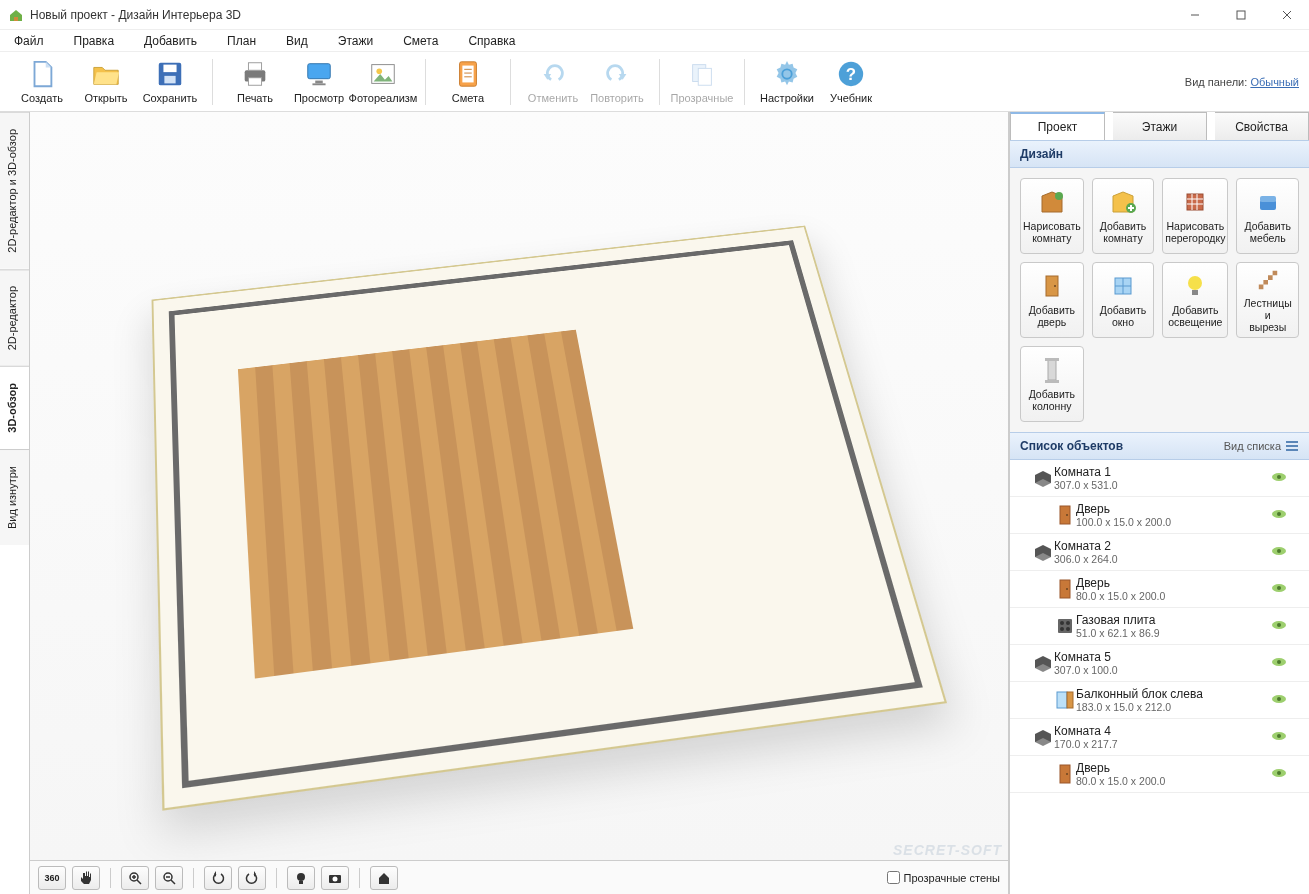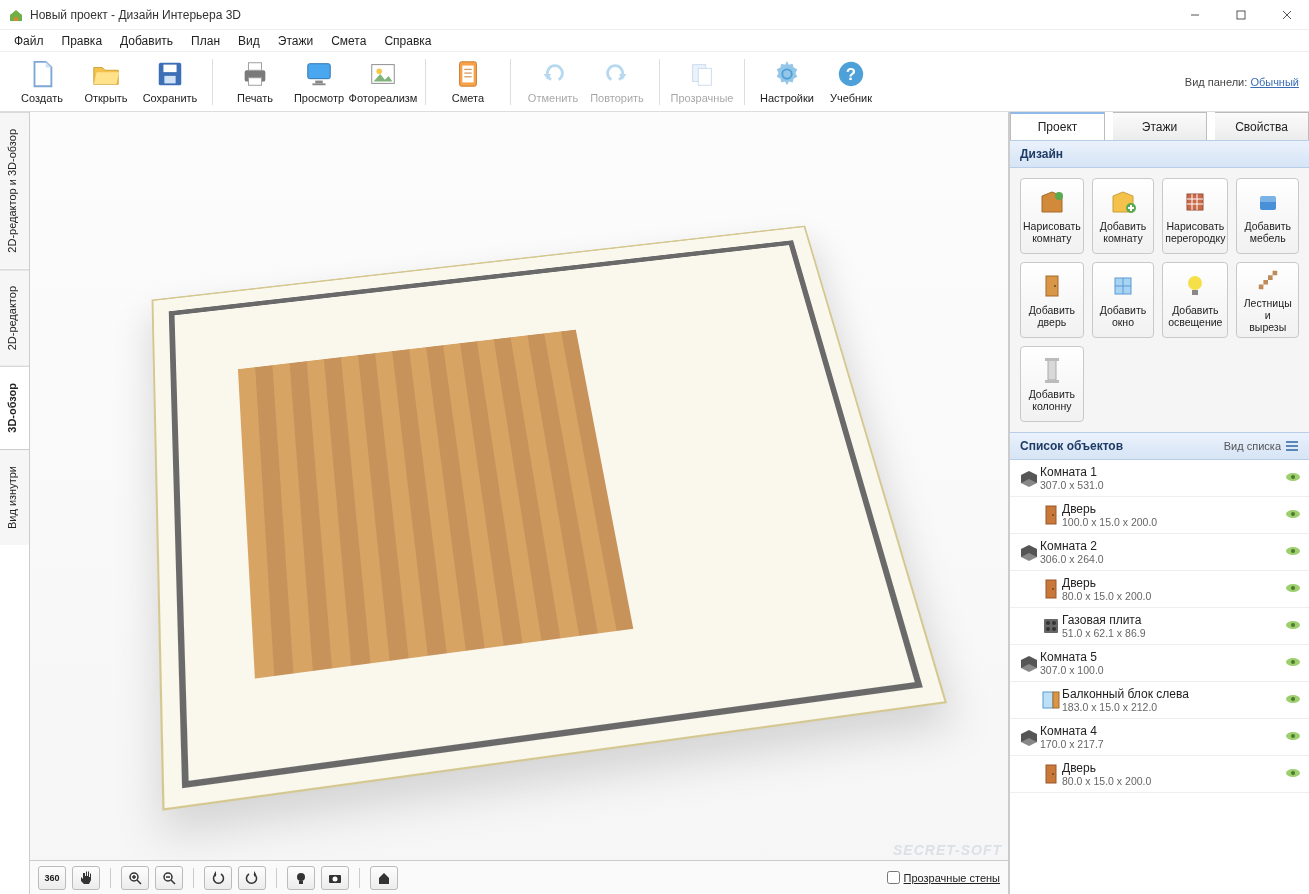--- a/index.html
+++ b/index.html
@@ -6,21 +6,21 @@
 body { background:#fff; font-size:12px; color:#222; overflow:hidden; width:1309px; height:894px; }
 
 
 .titlebar { height:30px; display:flex; align-items:center; padding:0 8px; background:#fff; border-bottom:1px solid #eee; }
 .titlebar .app-icon { width:16px; height:16px; margin-right:6px; }
 .titlebar .title { flex:1; font-size:12px; color:#333; }
 .titlebar .win-btns { display:flex; gap:18px; }
 .titlebar .win-btn { width:28px; height:20px; display:flex; align-items:center; justify-content:center; color:#666; cursor:pointer; }
 
 
-.menubar { height:22px; display:flex; align-items:center; padding:0 6px; gap:2px; border-bottom:1px solid #eee; }
+.menubar { height:22px; display:flex; align-items:center; padding:0 6px; gap:14px; border-bottom:1px solid #eee; }
 .menubar .menu-item { padding:2px 8px; cursor:pointer; }
 
 
 .toolbar { height:60px; display:flex; align-items:center; padding:4px 10px; border-bottom:1px solid #ddd; }
 .tb-group { display:flex; align-items:flex-start; }
 .tb-sep { width:1px; height:46px; background:#ddd; margin:0 10px; }
 .tb-btn { display:flex; flex-direction:column; align-items:center; justify-content:center; width:64px; cursor:pointer; padding:2px 0; }
 .tb-btn.disabled { opacity:.4; cursor:default; }
 .tb-btn .lbl { font-size:11px; color:#222; margin-top:4px; text-align:center; line-height:1; }
 .tb-btn svg { width:30px; height:30px; }
@@ -37,40 +37,40 @@
 .viewport { flex:1; position:relative; background:#fff; border-right:1px solid #ccc; display:flex; flex-direction:column; }
 .canvas { flex:1; background:linear-gradient(#fcfcfc,#f6f6f6); display:flex; align-items:center; justify-content:center; position:relative; overflow:hidden; }
 .canvas .placeholder { width:720px; height:560px; background:#faf7ed; border:2px solid #d4c890; position:relative; transform:perspective(1400px) rotateX(28deg) rotateZ(-8deg); box-shadow:0 20px 40px rgba(0,0,0,.15); }
 .canvas .placeholder::before { content:""; position:absolute; inset:16px; border:6px solid #6a6a6a; }
 .canvas .floor { position:absolute; left:12%; top:18%; width:50%; height:62%; background:repeating-linear-gradient(90deg,#d8a464,#d8a464 18px,#c8935a 18px,#c8935a 36px); }
 
 .view-toolbar { height:34px; border-top:1px solid #ccc; display:flex; align-items:center; padding:0 8px; gap:6px; background:#fafafa; }
 .vt-btn { width:28px; height:24px; border:1px solid #bbb; border-radius:3px; background:linear-gradient(#fdfdfd,#ececec); display:flex; align-items:center; justify-content:center; cursor:pointer; }
 .vt-sep { width:1px; height:20px; background:#ccc; margin:0 4px; }
 .view-toolbar .spacer { flex:1; }
-.chk { display:flex; align-items:center; gap:4px; font-size:11px;text-decoration:underline; }
+.chk { display:flex; align-items:center; gap:4px; font-size:11px; }
 
 
 .right { width:300px; display:flex; flex-direction:column; border-left:1px solid #ccc; }
 .rtabs { display:flex; height:28px;gap:8px; }
 .rtab { flex:1; border:1px solid #bcbcbc; border-bottom:none; background:linear-gradient(#fbfbfb,#ececec); display:flex; align-items:center; justify-content:center; font-size:12px; cursor:pointer; }
 .rtab.active { background:#fff; border-top:2px solid #8fb9e6; }
 .rtab + .rtab { border-left:none; }
 
 .section-header { background:linear-gradient(#eaf2fc,#d6e4f5); border-top:1px solid #b7cde8; border-bottom:1px solid #b7cde8; padding:6px 10px; font-weight:bold; font-size:12px; color:#1e3b66; display:flex; align-items:center; justify-content:space-between; }
 .section-header .mini { font-weight:normal; color:#555; font-size:11px; display:flex; align-items:center; gap:4px; }
 .mini-ico { width:14px;height:14px; }
 
 .design-grid { display:grid; grid-template-columns:repeat(4,1fr); gap:8px; padding:10px; background:#f5f5f5; }
 .d-btn { background:linear-gradient(#fff,#f1f1f1); border:1px solid #c9c9c9; border-radius:4px; height:76px; display:flex; flex-direction:column; align-items:center; justify-content:center; cursor:pointer; padding:4px 2px; }
 .d-btn svg { width:28px; height:28px; margin-bottom:4px; }
 .d-btn .dl { font-size:10.5px; text-align:center; line-height:1.15; }
 
 .obj-list { flex:1; overflow-y:auto; background:#fff; }
-.obj-row { display:flex; align-items:center; padding:5px 8px; border-bottom:1px solid #eee; gap:0; cursor:pointer; }
+.obj-row { display:flex; align-items:center; padding:5px 22px; border-bottom:1px solid #eee; gap:0; cursor:pointer; }
 .obj-row .indent { width:0; }
 .obj-row .indent.l1 { width:22px; }
 .obj-row .ico { width:22px; height:22px; display:flex; align-items:center; justify-content:center; }
 .obj-row .txt { flex:1; }
 .obj-row .name { font-size:12px; }
 .obj-row .dim { font-size:10.5px; color:#666; }
 .obj-row .eye { width:16px; color:#7aa84a; }
 
 
 .obj-list::-webkit-scrollbar { width:14px; }

